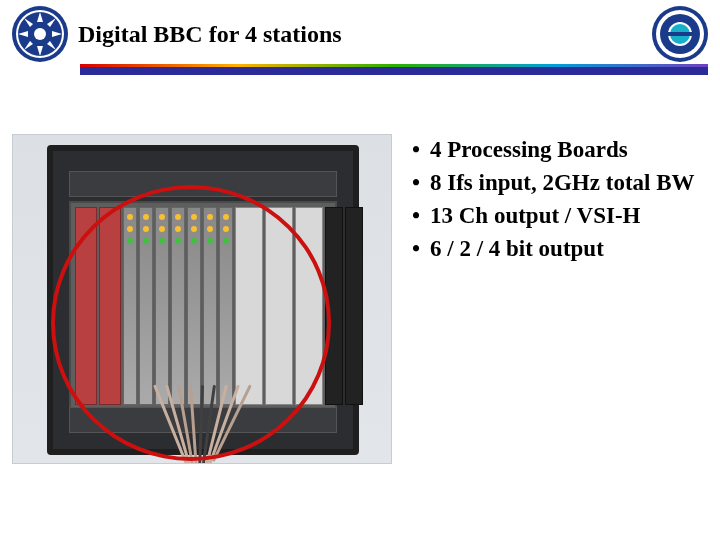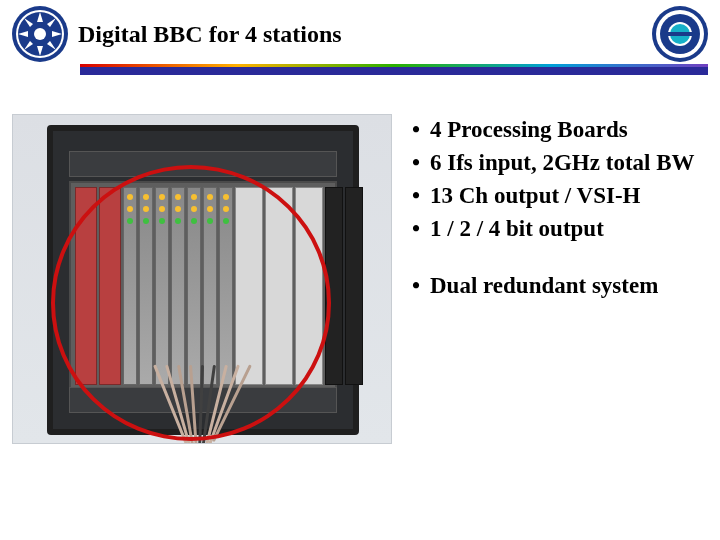--- a/index.html
+++ b/index.html
@@ -44,21 +44,21 @@
     background: linear-gradient(to right, #d80000 0%, #ffb000 25%, #2bb000 50%, #00a0d8 75%, #7040c0 100%);
   }
   .rule .thick {
     position: absolute;
     left: 0; right: 0; top: 3px;
     height: 8px;
     background: #2a2a99;
   }
   .content {
     display: flex;
-    margin-top: 40px;
+    margin-top: 60px;
     padding: 0 12px;
     gap: 16px;
     align-items: flex-start;
   }
   .photo {
     width: 380px;
     height: 330px;
     background: linear-gradient(#dcdfe4, #e2e6ea);
     border: 1px solid #c7ccd2;
     position: relative;
@@ -250,23 +250,20 @@
       <div class="cable" style="left:82px;height:90px;background:#c8b0a0;transform:rotate(14deg);"></div>
       <div class="cable" style="left:94px;height:88px;background:#c8b0a0;transform:rotate(20deg);"></div>
       <div class="cable" style="left:106px;height:85px;background:#b8a090;transform:rotate(26deg);"></div>
     </div>
     <div class="red-circle"></div>
   </div>
 
   <div class="bullets">
     <ul>
       <li>4 Processing Boards</li>
-      <li>6 Ifs input, 2GHz total BW</li>
+      <li>8 Ifs input, 2GHz total BW</li>
       <li>13 Ch output / VSI-H</li>
-      <li>1 / 2 / 4 bit output</li>
+      <li>6 / 2 / 4 bit output</li>
     </ul>
     <div class="gap"></div>
-    <ul>
-      <li>Dual redundant system</li>
-    </ul>
   </div>
 
 </div>
 
 </body></html>

